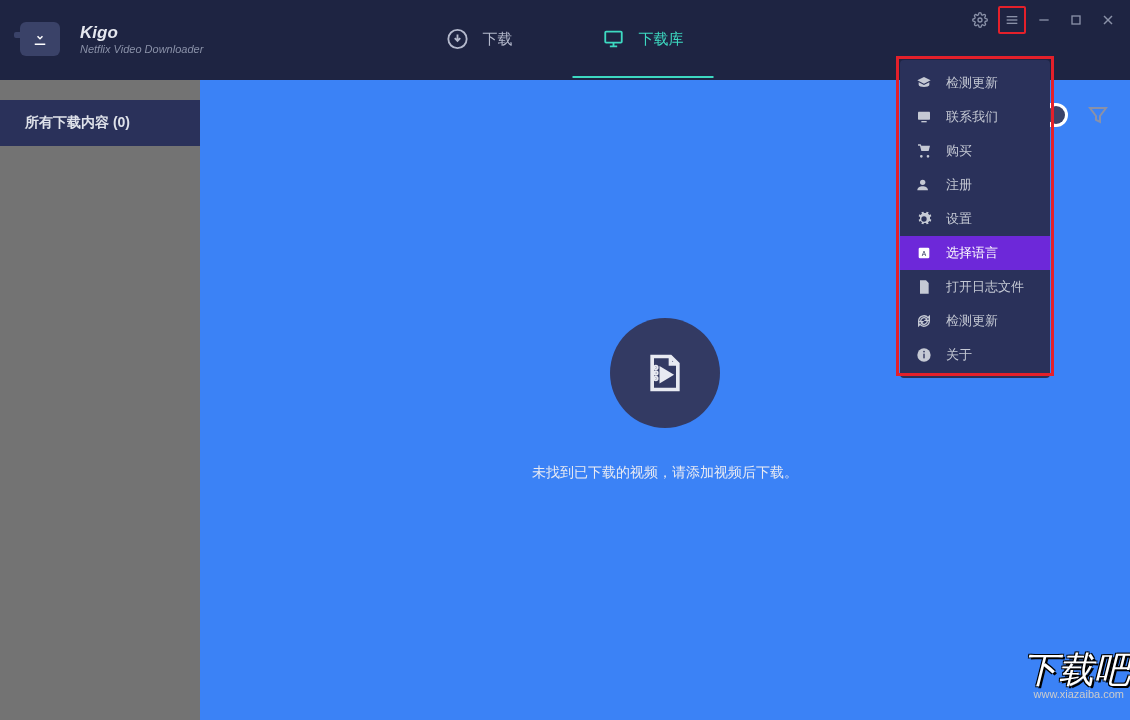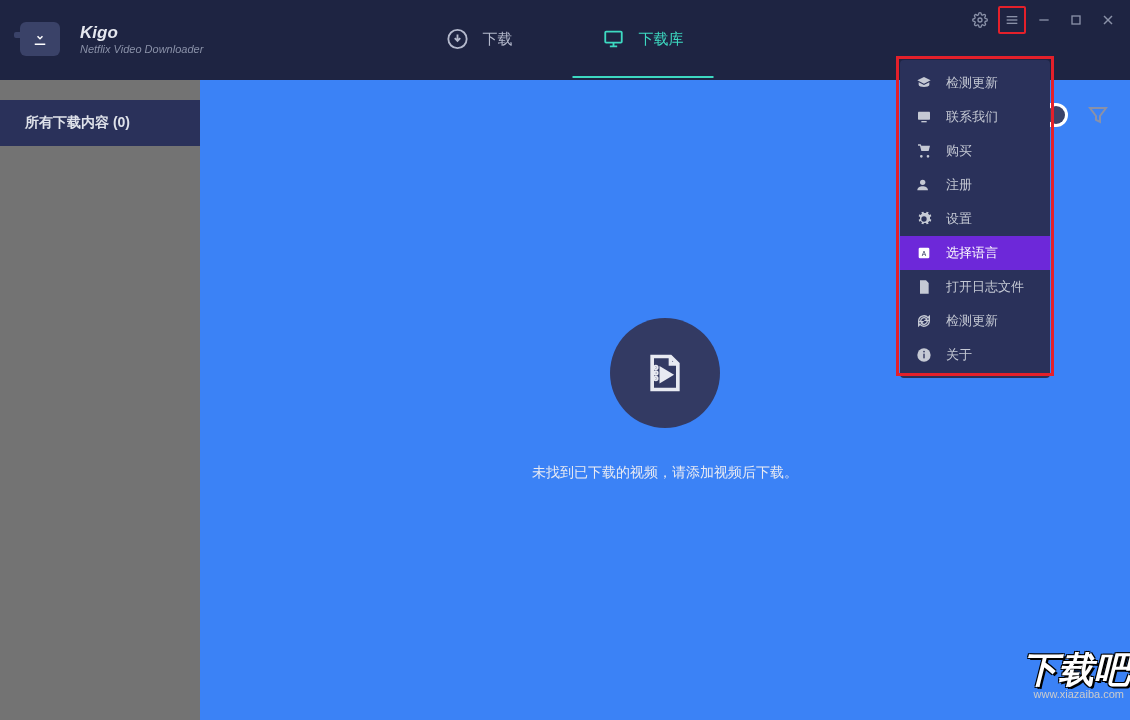--- a/index.html
+++ b/index.html
@@ -230,21 +230,21 @@
     
     .watermark {
       position: absolute;
       bottom: 0;
       right: 0;
       text-align: right;
       z-index: 200;
     }
     .watermark-main {
       font-size: 36px;
-      font-weight: 700;
+      font-weight: 400;
       font-style: italic;
       color: #fff;
       text-shadow: 2px 2px 0 #000, -1px -1px 0 #000, 1px -1px 0 #000, -1px 1px 0 #000;
       line-height: 1;
     }
     .watermark-sub {
       font-size: 11px;
       color: #ccc;
       padding-right: 6px;
       padding-bottom: 20px;

